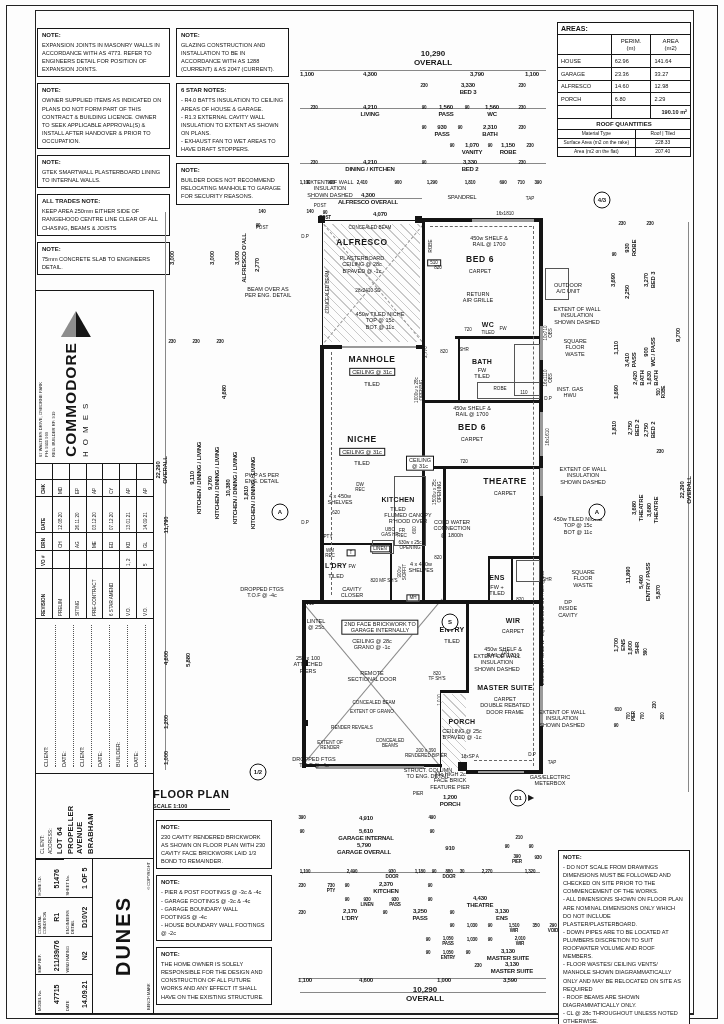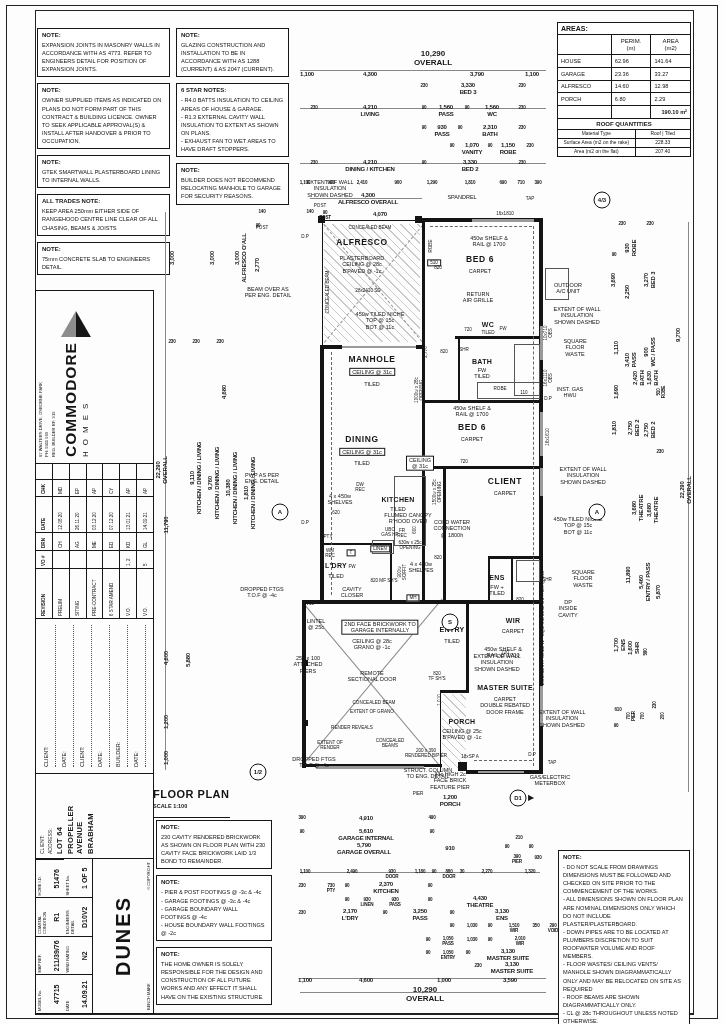--- a/index.html
+++ b/index.html
@@ -86,21 +86,21 @@
   #lgo{width:172px;border-right:0;padding:2px 6px;display:flex;flex-direction:column;justify-content:flex-start;}
   #lgo .lns{font-size:4.2px;line-height:1.5;white-space:pre-line;}
   #lgo .brand{display:flex;align-items:center;gap:5px;margin-top:4px;}
   #lgo .bwrap{display:flex;flex-direction:column;}
   #lgo .bname{font-size:15.5px;font-weight:700;letter-spacing:1px;}
   #lgo .bsub{font-size:8px;letter-spacing:6px;margin-top:1px;}
   #lgo .mark{width:26px;height:30px;background:linear-gradient(#8d8d8d 0 50%,#161616 50% 100%);
              clip-path:polygon(0 0,100% 50%,0 100%);}
 
   
-  #fp-title{position:absolute;left:153px;top:788px;font-size:11px;font-weight:700;letter-spacing:.5px;border-bottom:1px solid #161616;padding-bottom:17px;}
+  #fp-title{position:absolute;left:153px;top:788px;font-size:11px;font-weight:700;letter-spacing:.5px;border-bottom:1px solid #161616;padding-bottom:9px;}
   #fp-scale{position:absolute;left:153px;top:803px;font-size:5.5px;font-weight:700;}
 </style>
 </head>
 <body>
 
 <div id="sheet">
   <div class="page-edge"></div>
   <div class="frame"></div>
 
   <div class="note-col" style="left:37px;top:28px;width:133px;">
@@ -281,28 +281,28 @@
       <div class="pl " style="left: 489px; top: 241px;">450w SHELF &amp;
 RAIL @ 1700</div>
       <div class="pl " style="left: 478px; top: 297px;">RETURN
 AIR GRILLE</div>
       <div class="pl rm" style="left: 372px; top: 360px;">MANHOLE</div>
       <div class="pl boxed" style="left: 372px; top: 372px;">CEILING @ 31c</div>
       <div class="pl " style="left: 372px; top: 384px;">TILED</div>
       <div class="pl " style="left: 380px; top: 320px;">450w TILED NICHE
 TOP @ 15c
 BOT @ 11c</div>
-      <div class="pl rm" style="left: 362px; top: 440px;">DINING</div>
+      <div class="pl rm" style="left: 362px; top: 440px;">NICHE</div>
       <div class="pl boxed" style="left: 362px; top: 452px;">CEILING @ 31c</div>
       <div class="pl " style="left: 362px; top: 463px;">TILED</div>
       <div class="pl rms" style="left: 398px; top: 500px;">KITCHEN</div>
       <div class="pl " style="left: 398px; top: 509px;">TILED</div>
       <div class="pl boxed" style="left: 420px; top: 463px;">CEILING
 @ 31c</div>
-      <div class="pl rm" style="left: 505px; top: 482px;">CLIENT</div>
+      <div class="pl rm" style="left: 505px; top: 482px;">THEATRE</div>
       <div class="pl " style="left: 505px; top: 493px;">CARPET</div>
       <div class="pl rm" style="left: 472px; top: 428px;">BED 6</div>
       <div class="pl " style="left: 472px; top: 439px;">CARPET</div>
       <div class="pl " style="left: 472px; top: 411px;">450w SHELF &amp;
 RAIL @ 1700</div>
       <div class="pl rms" style="left: 488px; top: 325px;">WC</div>
       <div class="pl tiny" style="left: 488px; top: 333px;">TILED</div>
       <div class="pl tiny" style="left: 503px; top: 329px;">FW</div>
       <div class="pl rms" style="left: 482px; top: 362px;">BATH</div>
       <div class="pl " style="left: 482px; top: 373px;">FW

